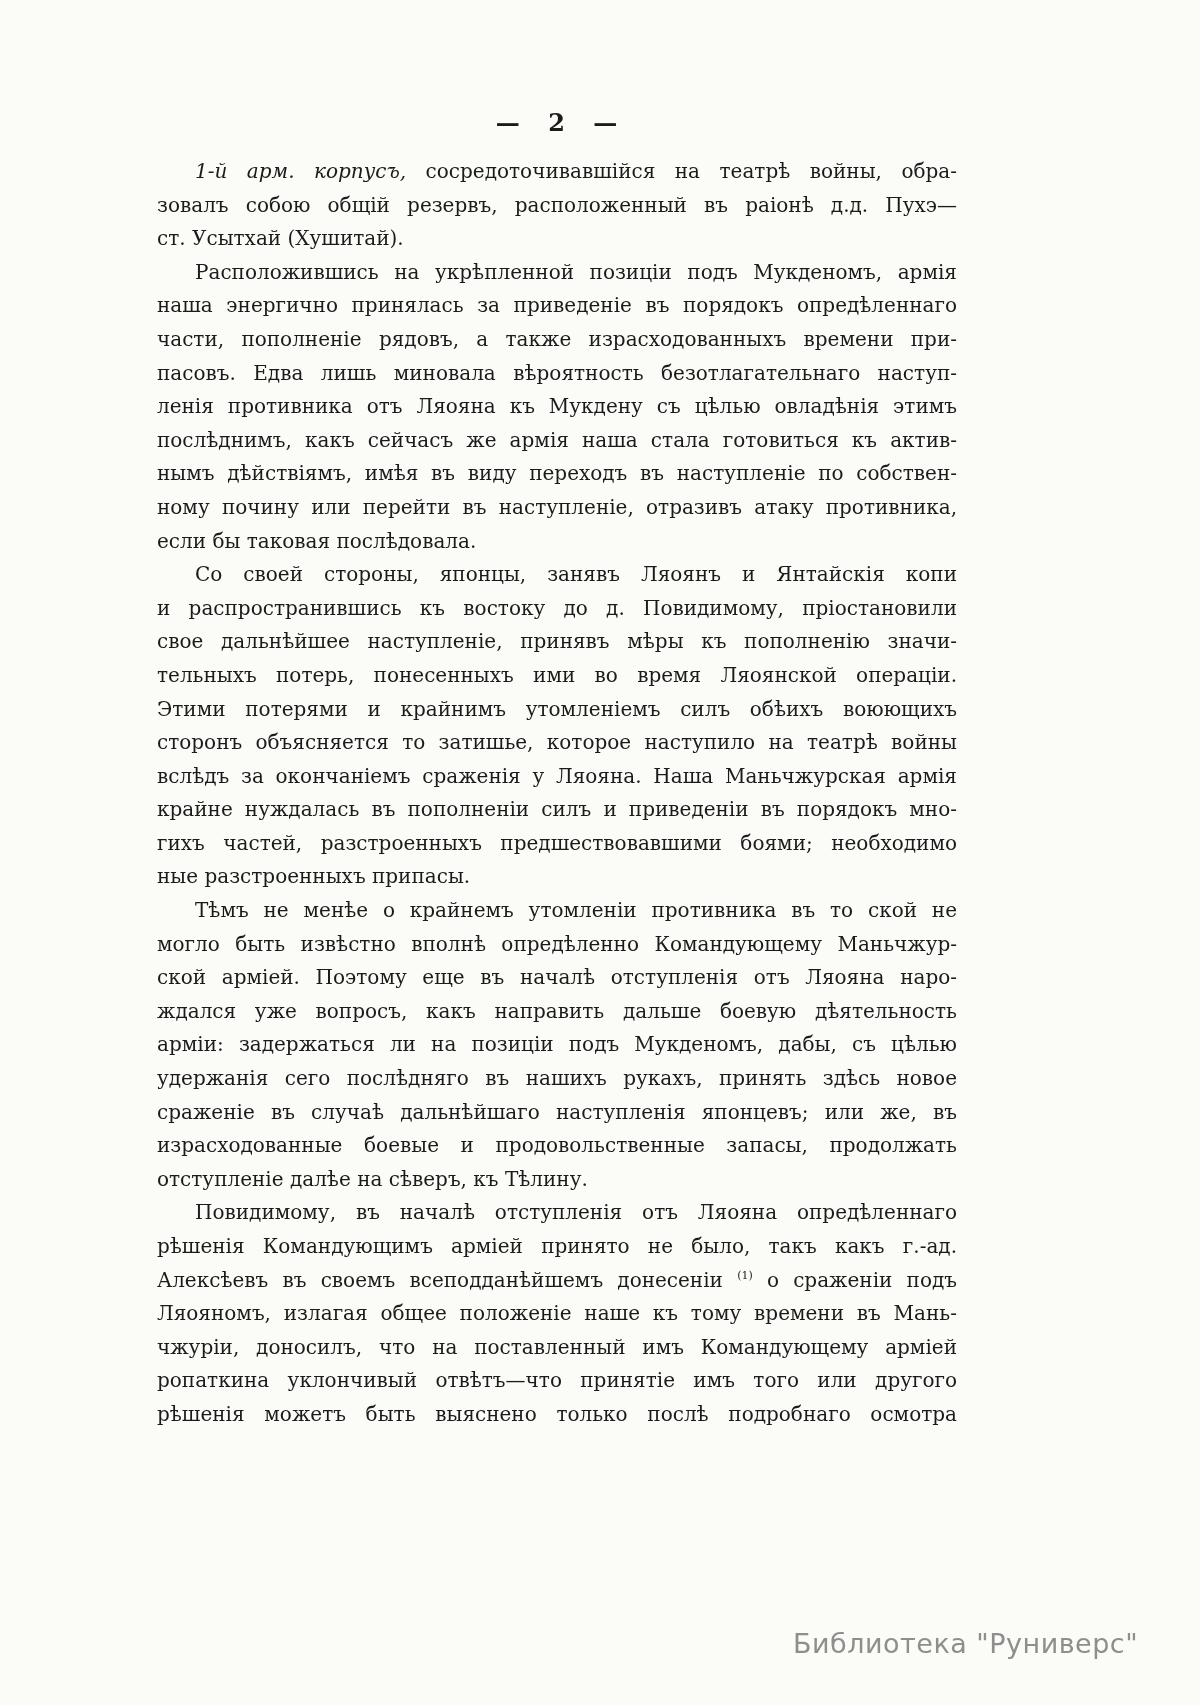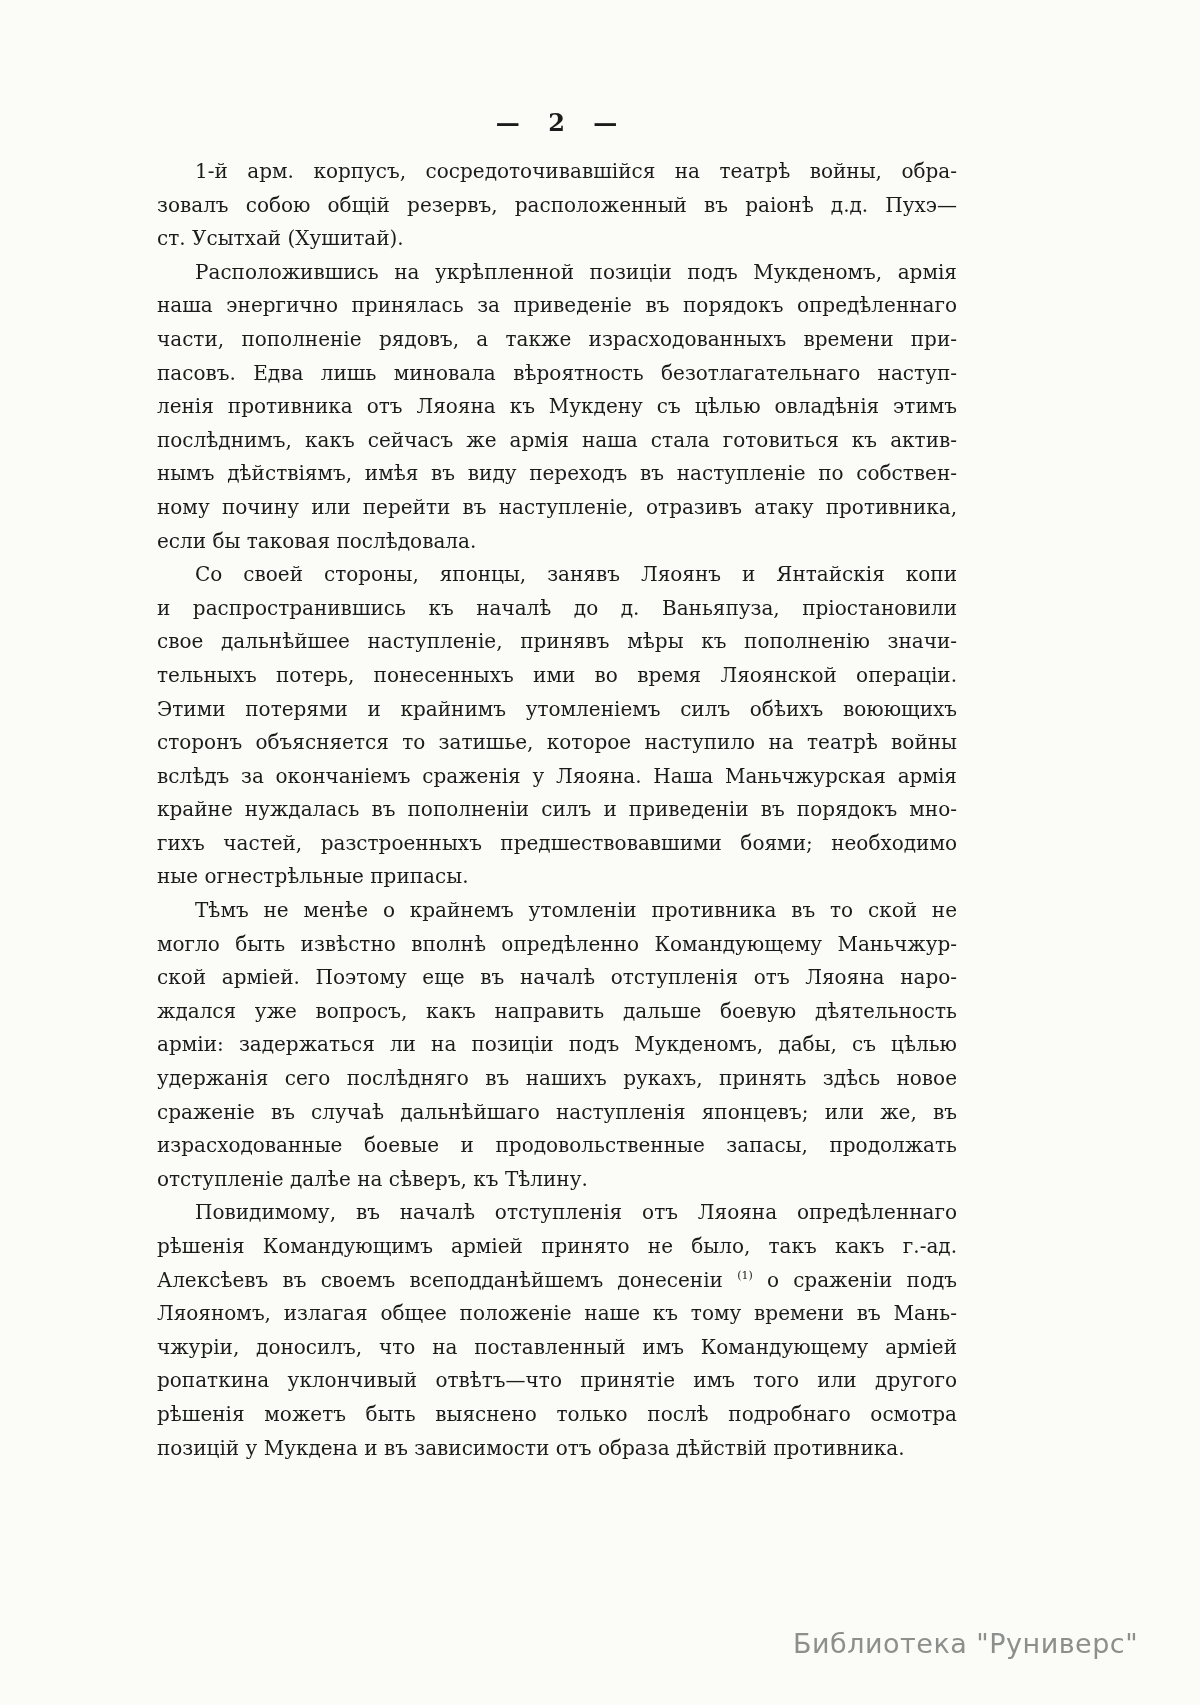--- a/index.html
+++ b/index.html
@@ -40,20 +40,21 @@
     text-align-last: justify;
     overflow: hidden;
   }
   .line.end {
     text-align-last: left;
   }
   .line.indent {
     text-indent: 38px;
   }
   .lead-italic {
+    font-style: italic;
   }
   sup.footnote-marker {
     font-size: 11px;
     line-height: 0;
     vertical-align: super;
   }
   .watermark {
     position: absolute;
     left: 793px;
     top: 1628px;
@@ -80,46 +81,45 @@
     <div class="line">наша энергично принялась за приведеніе въ порядокъ опредѣленнаго</div>
     <div class="line">части, пополненіе рядовъ, а также израсходованныхъ времени при-</div>
     <div class="line">пасовъ. Едва лишь миновала вѣроятность безотлагательнаго наступ-</div>
     <div class="line">ленія противника отъ Ляояна къ Мукдену съ цѣлью овладѣнія этимъ</div>
     <div class="line">послѣднимъ, какъ сейчасъ же армія наша стала готовиться къ актив-</div>
     <div class="line">нымъ дѣйствіямъ, имѣя въ виду переходъ въ наступленіе по собствен-</div>
     <div class="line">ному почину или перейти въ наступленіе, отразивъ атаку противника,</div>
     <div class="line end">если бы таковая послѣдовала.</div>
 
     <div class="line indent">Со своей стороны, японцы, занявъ Ляоянъ и Янтайскія копи</div>
-    <div class="line">и распространившись къ началѣ до д. Ваньяпуза, пріостановили</div>
+    <div class="line">и распространившись къ востоку до д. Повидимому, пріостановили</div>
     <div class="line">свое дальнѣйшее наступленіе, принявъ мѣры къ пополненію значи-</div>
     <div class="line">тельныхъ потерь, понесенныхъ ими во время Ляоянской операціи.</div>
     <div class="line">Этими потерями и крайнимъ утомленіемъ силъ обѣихъ воюющихъ</div>
     <div class="line">сторонъ объясняется то затишье, которое наступило на театрѣ войны</div>
     <div class="line">вслѣдъ за окончаніемъ сраженія у Ляояна. Наша Маньчжурская армія</div>
     <div class="line">крайне нуждалась въ пополненіи силъ и приведеніи въ порядокъ мно-</div>
     <div class="line">гихъ частей, разстроенныхъ предшествовавшими боями; необходимо</div>
-    <div class="line end">ные огнестрѣльные припасы.</div>
+    <div class="line end">ные разстроенныхъ припасы.</div>
 
     <div class="line indent">Тѣмъ не менѣе о крайнемъ утомленіи противника въ то ской не</div>
     <div class="line">могло быть извѣстно вполнѣ опредѣленно Командующему Маньчжур-</div>
     <div class="line">ской арміей. Поэтому еще въ началѣ отступленія отъ Ляояна наро-</div>
     <div class="line">ждался уже вопросъ, какъ направить дальше боевую дѣятельность</div>
     <div class="line">арміи: задержаться ли на позиціи подъ Мукденомъ, дабы, съ цѣлью</div>
     <div class="line">удержанія сего послѣдняго въ нашихъ рукахъ, принять здѣсь новое</div>
     <div class="line">сраженіе въ случаѣ дальнѣйшаго наступленія японцевъ; или же, въ</div>
     <div class="line">израсходованные боевые и продовольственные запасы, продолжать</div>
     <div class="line end">отступленіе далѣе на сѣверъ, къ Тѣлину.</div>
 
     <div class="line indent">Повидимому, въ началѣ отступленія отъ Ляояна опредѣленнаго</div>
     <div class="line">рѣшенія Командующимъ арміей принято не было, такъ какъ г.-ад.</div>
     <div class="line"><span>Алексѣевъ въ своемъ всеподданѣйшемъ донесеніи </span><sup class="footnote-marker">(1)</sup><span> о сраженіи подъ</span></div>
     <div class="line">Ляояномъ, излагая общее положеніе наше къ тому времени въ Мань-</div>
     <div class="line">чжуріи, доносилъ, что на поставленный имъ Командующему арміей</div>
     <div class="line">ропаткина уклончивый отвѣтъ—что принятіе имъ того или другого</div>
     <div class="line">рѣшенія можетъ быть выяснено только послѣ подробнаго осмотра</div>
-    <div class="line end">позицій у Мукдена и въ зависимости отъ образа дѣйствій противника.</div>
 
   </div>
 
   <div class="watermark">Библиотека "Руниверс"</div>
 
 </div>
 
 </body></html>

